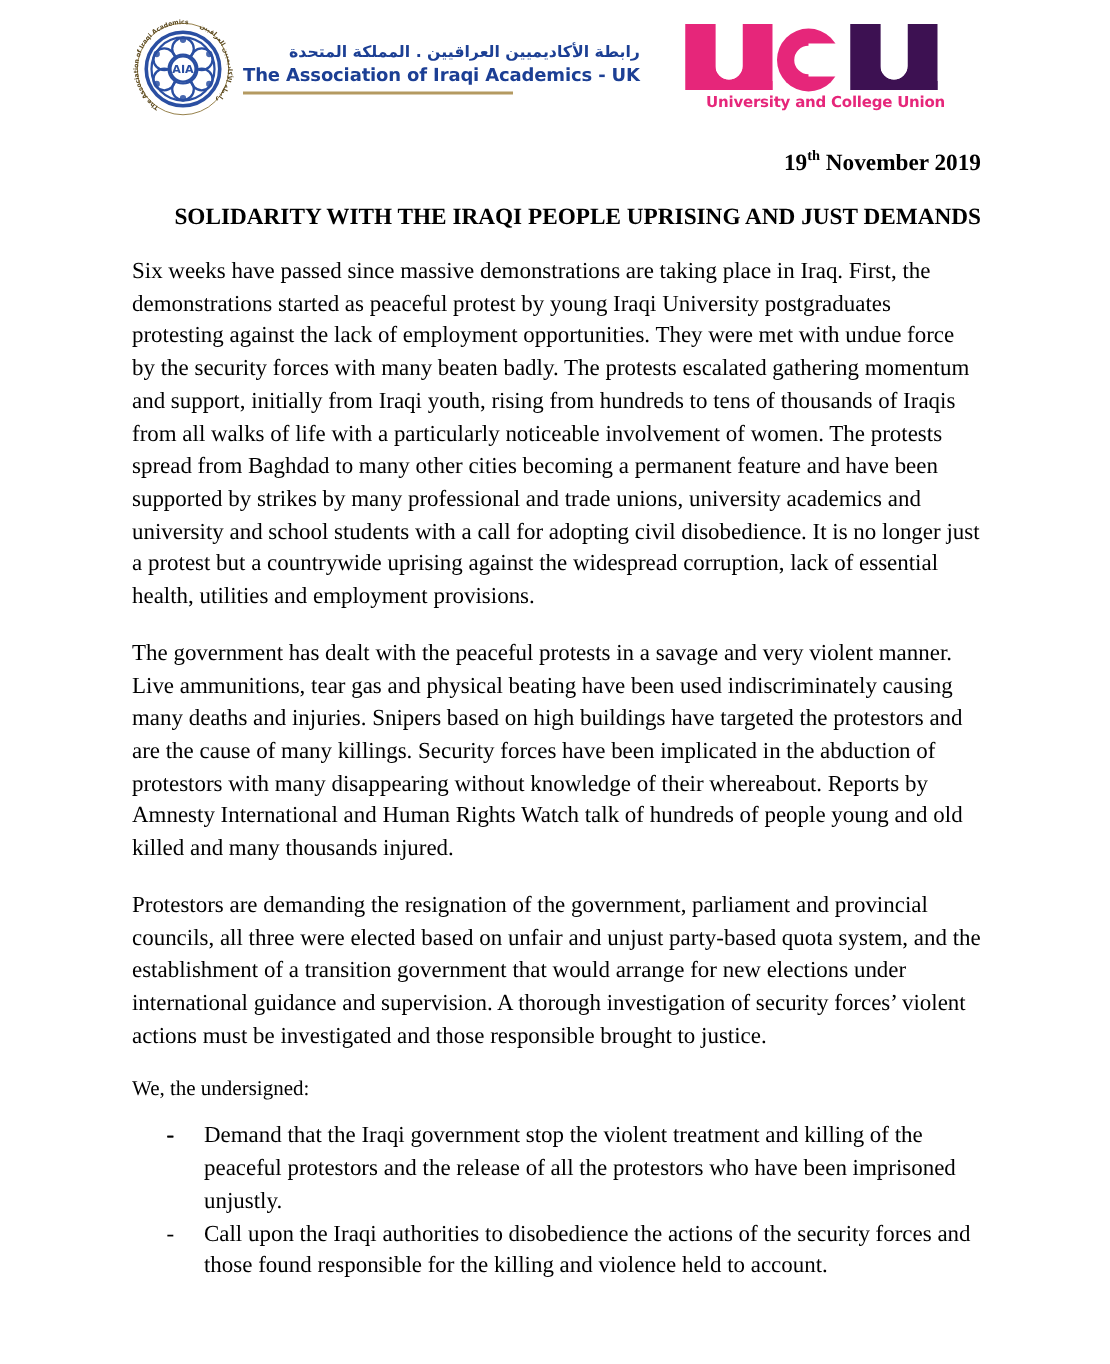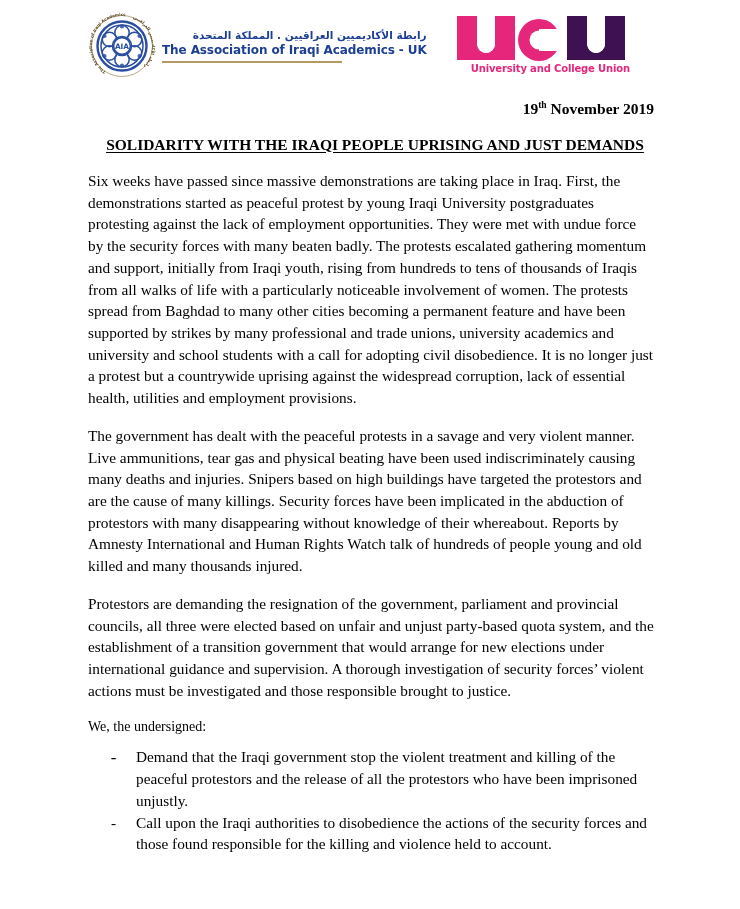--- a/index.html
+++ b/index.html
@@ -116,22 +116,21 @@
   }
   .date-line sup {
     font-size: 0.62em;
     vertical-align: super;
     line-height: 0;
   }
 
   .doc-title {
     font-size: 15.5px;
     font-weight: bold;
-    text-align: center;
-    text-decoration: underline;
+    text-align: right;
     text-underline-offset: 2px;
     line-height: 1.25;
     margin-bottom: 16px;
     padding-left: 8px;
   }
 
   p.body-para {
     font-size: 15.3px;
     line-height: 1.42;
     margin: 16px 0 15px 0;

